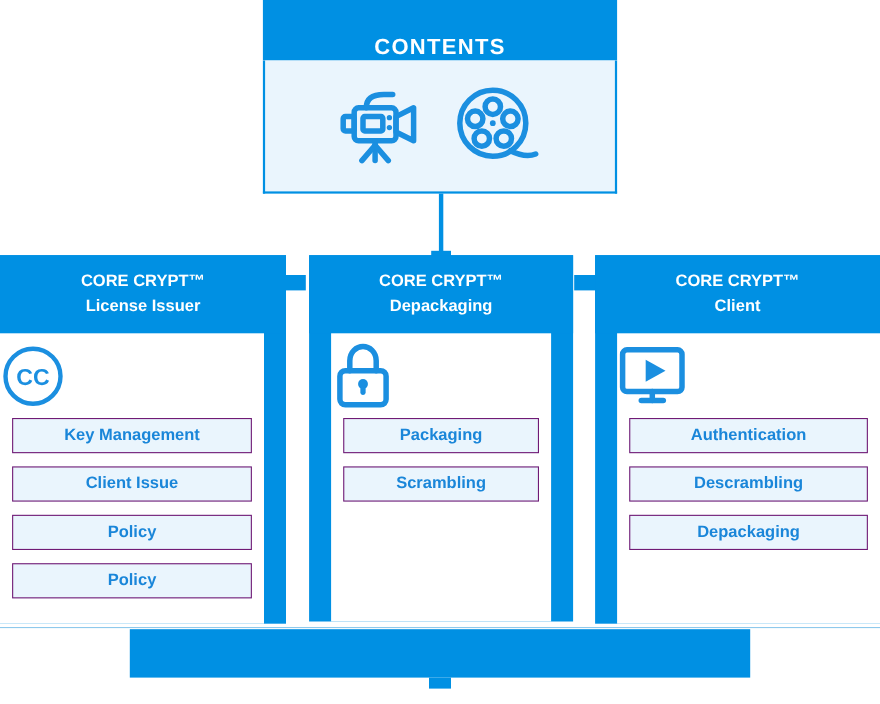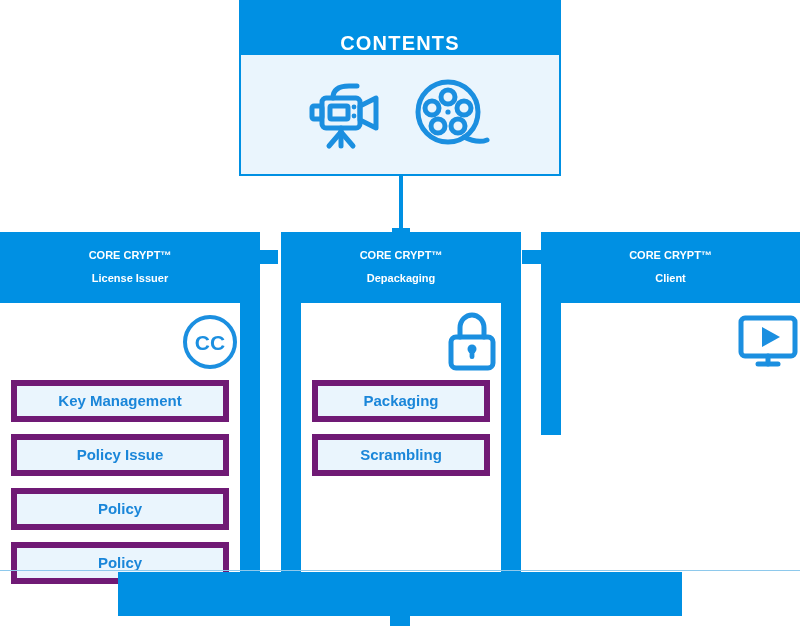--- a/index.html
+++ b/index.html
@@ -44,44 +44,44 @@
   .notch-gap.right{left:522px;width:36px;}
 
   
   .col{position:absolute;top:232px;}
   .col.c1{left:0px;width:260px;}
   .col.c2{left:281px;width:240px;}
   .col.c3{left:541px;width:259px;}
 
   .col-header{
     background:#0090e3;color:#ffffff;
-    text-align:center;font-weight:bold;font-size:11px;line-height:23px;
+    text-align:center;font-weight:bold;font-size:15px;line-height:23px;
     padding:12px 0 13px 0;
   }
   .col-header .l2{display:block;}
 
   .col-body{
     background:#ffffff;
     border:1px solid transparent;
     padding-bottom:10px;
   }
   
   .col.c1 .col-body{margin:0 20px 0 0;}
   .col.c2 .col-body{margin:0 20px;}
   .col.c3 .col-body{margin:0 0 0 20px;}
   .col.c1{background:#0090e3;}
   .col.c2{background:#0090e3;}
   .col.c3{background:#0090e3;}
 
   .icon-slot{
-    height:76px;display:flex;align-items:center;justify-content:flex-end;text-decoration:underline;
+    height:76px;display:flex;align-items:center;justify-content:flex-start;text-decoration:underline;
   }
   .items{padding:0 10px;}
   .item{
-    background:#eaf5fd;border:6px solid #701a75;
+    background:#eaf5fd;border:1px solid #701a75;
     color:#1a86d9;font-size:15px;font-weight:bold;
     text-align:center;line-height:30px;height:30px;
     margin-bottom:12px;
   }
 
   
   .bottom-bar{
     position:absolute;left:118px;top:572px;width:564px;height:44px;
     background:#0090e3;
   }
@@ -157,21 +157,21 @@
     </div>
     <div class="col-body">
       <div class="icon-slot">
         <svg width="58" height="58" viewBox="0 0 58 58">
           <circle cx="29" cy="29" r="25" fill="none" stroke="#1b8fe0" stroke-width="4"></circle>
           <text x="29" y="37" text-anchor="middle" font-family="Liberation Sans, sans-serif" font-size="21" font-weight="bold" fill="#1b8fe0">CC</text>
         </svg>
       </div>
       <div class="items">
         <div class="item">Key Management</div>
-        <div class="item">Policy Issue</div>
+        <div class="item">Client Issue</div>
         <div class="item">Policy</div>
         <div class="item">Policy</div>
       </div>
     </div>
   </div>
 
   <div class="col c2">
     <div class="col-header">
       <span>CORE CRYPT™</span>
       <span class="l2">Depackaging</span>
@@ -204,20 +204,25 @@
       <div class="icon-slot">
         <svg width="62" height="58" viewBox="0 0 62 58">
           <g fill="none" stroke="#1b8fe0" stroke-width="5" stroke-linecap="round" stroke-linejoin="round">
             <rect x="4" y="5" width="54" height="38" rx="4"></rect>
             <path d="M31 43 L31 51"></path>
             <path d="M21 51 L41 51"></path>
           </g>
           <path d="M25 14 L43 24 L25 34 Z" fill="#1b8fe0"></path>
         </svg>
       </div>
+      <div class="items">
+        <div class="item">Authentication</div>
+        <div class="item">Descrambling</div>
+        <div class="item">Depackaging</div>
+      </div>
       <div style="height:44px"></div>
     </div>
   </div>
 
   <div class="baseline"></div>
   <div class="bottom-bar">
     <span></span>
   </div>
   <div class="bottom-tab"></div>
 

